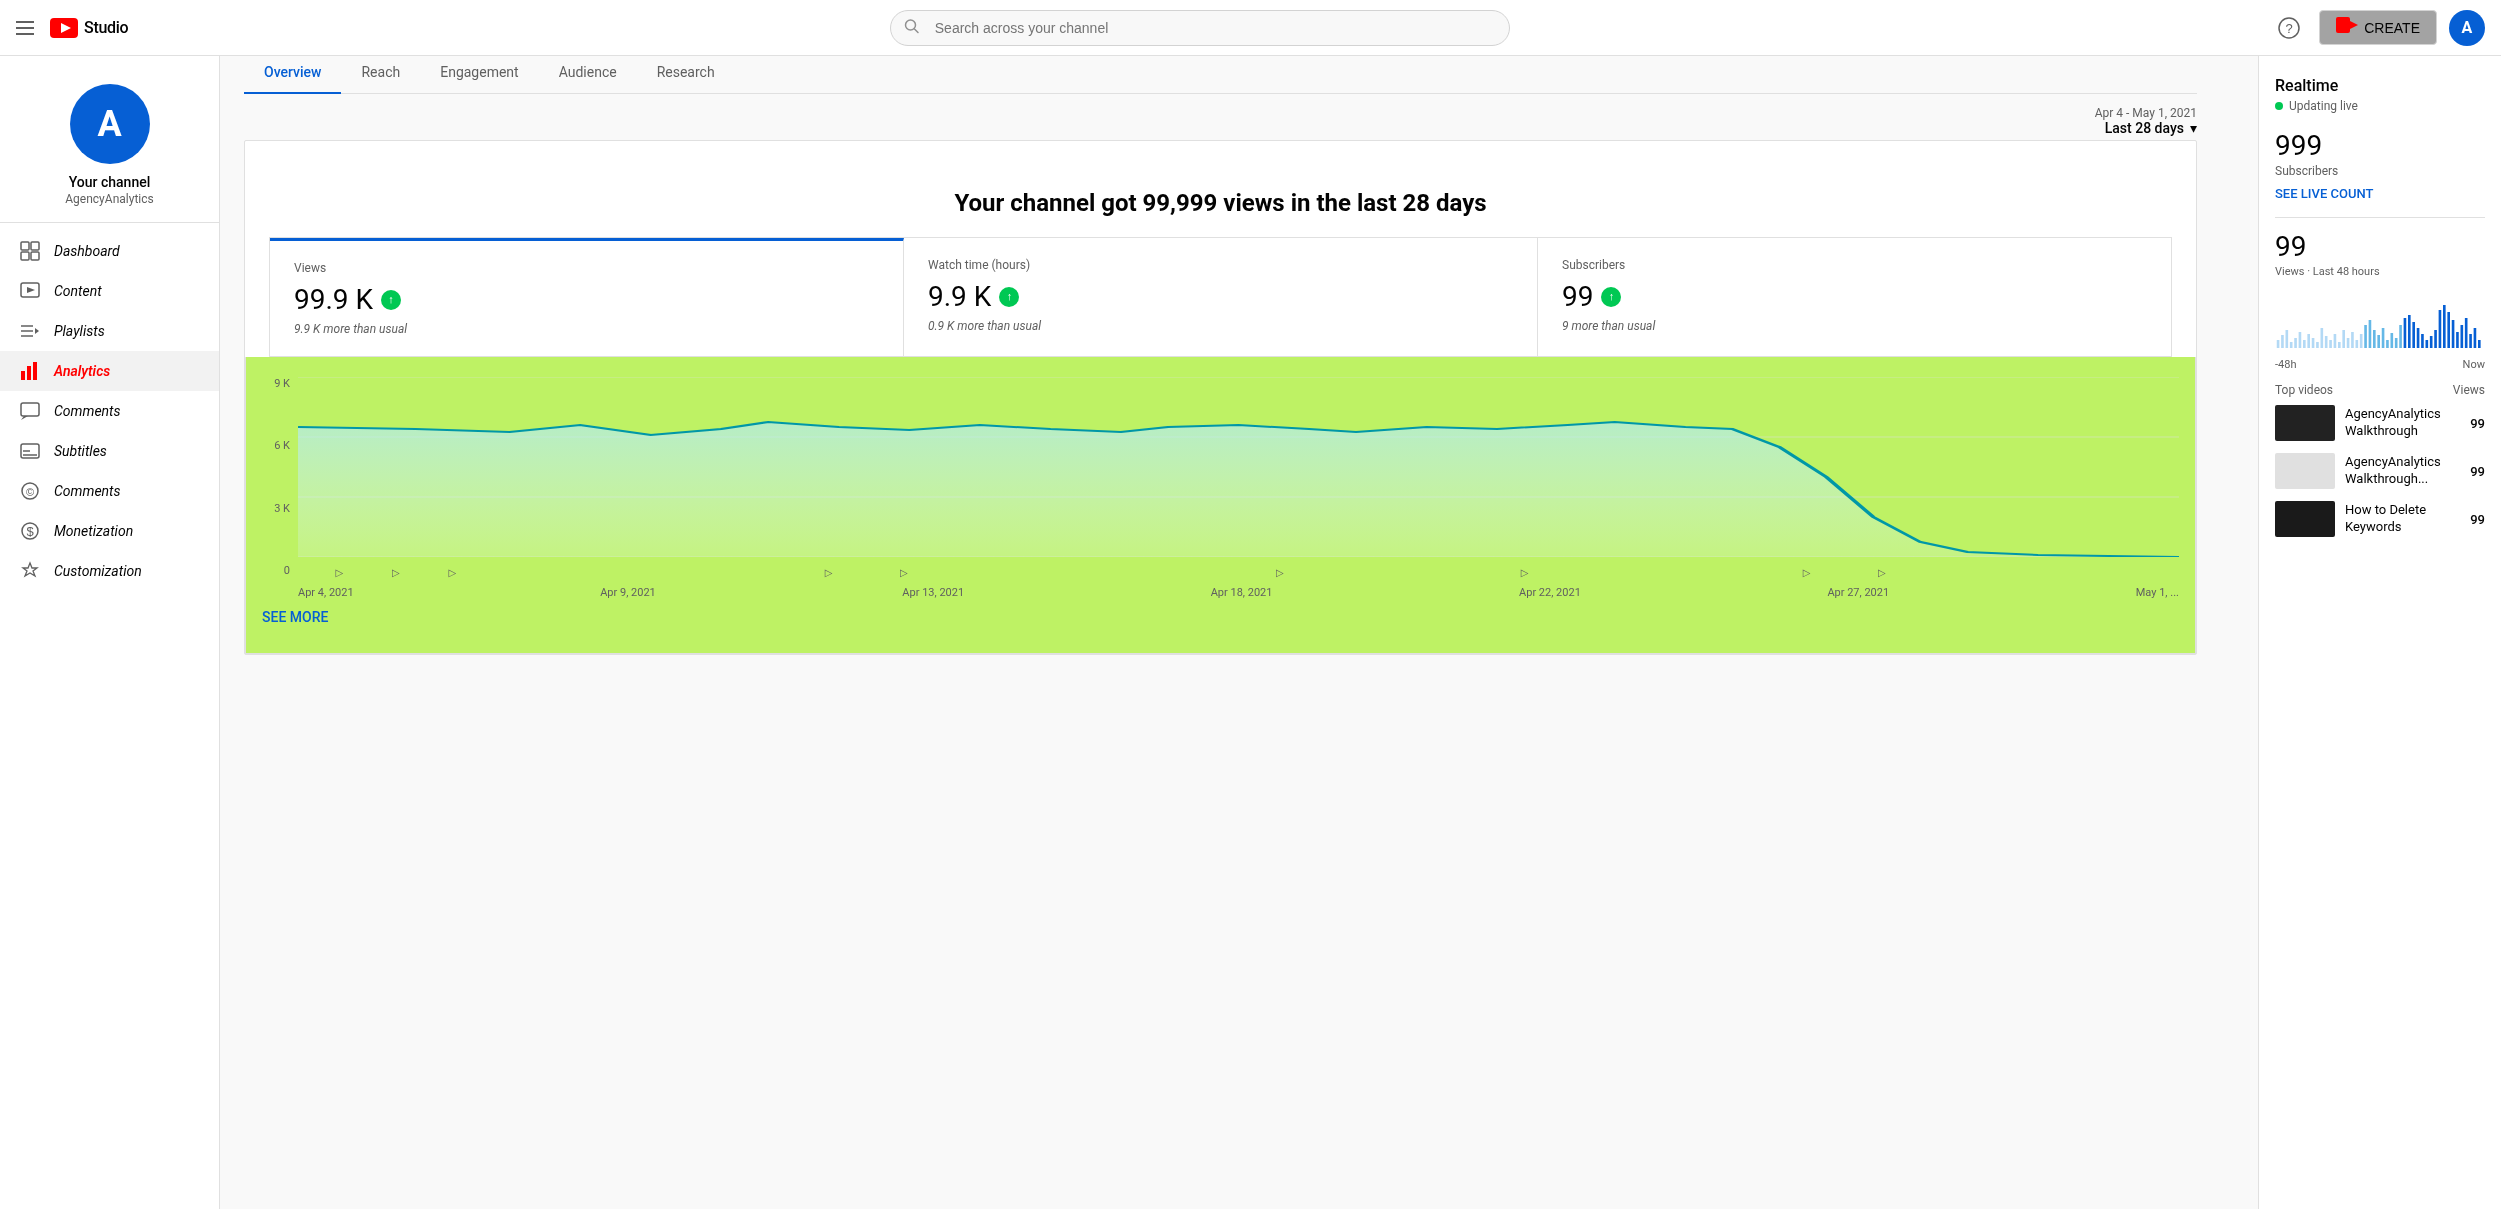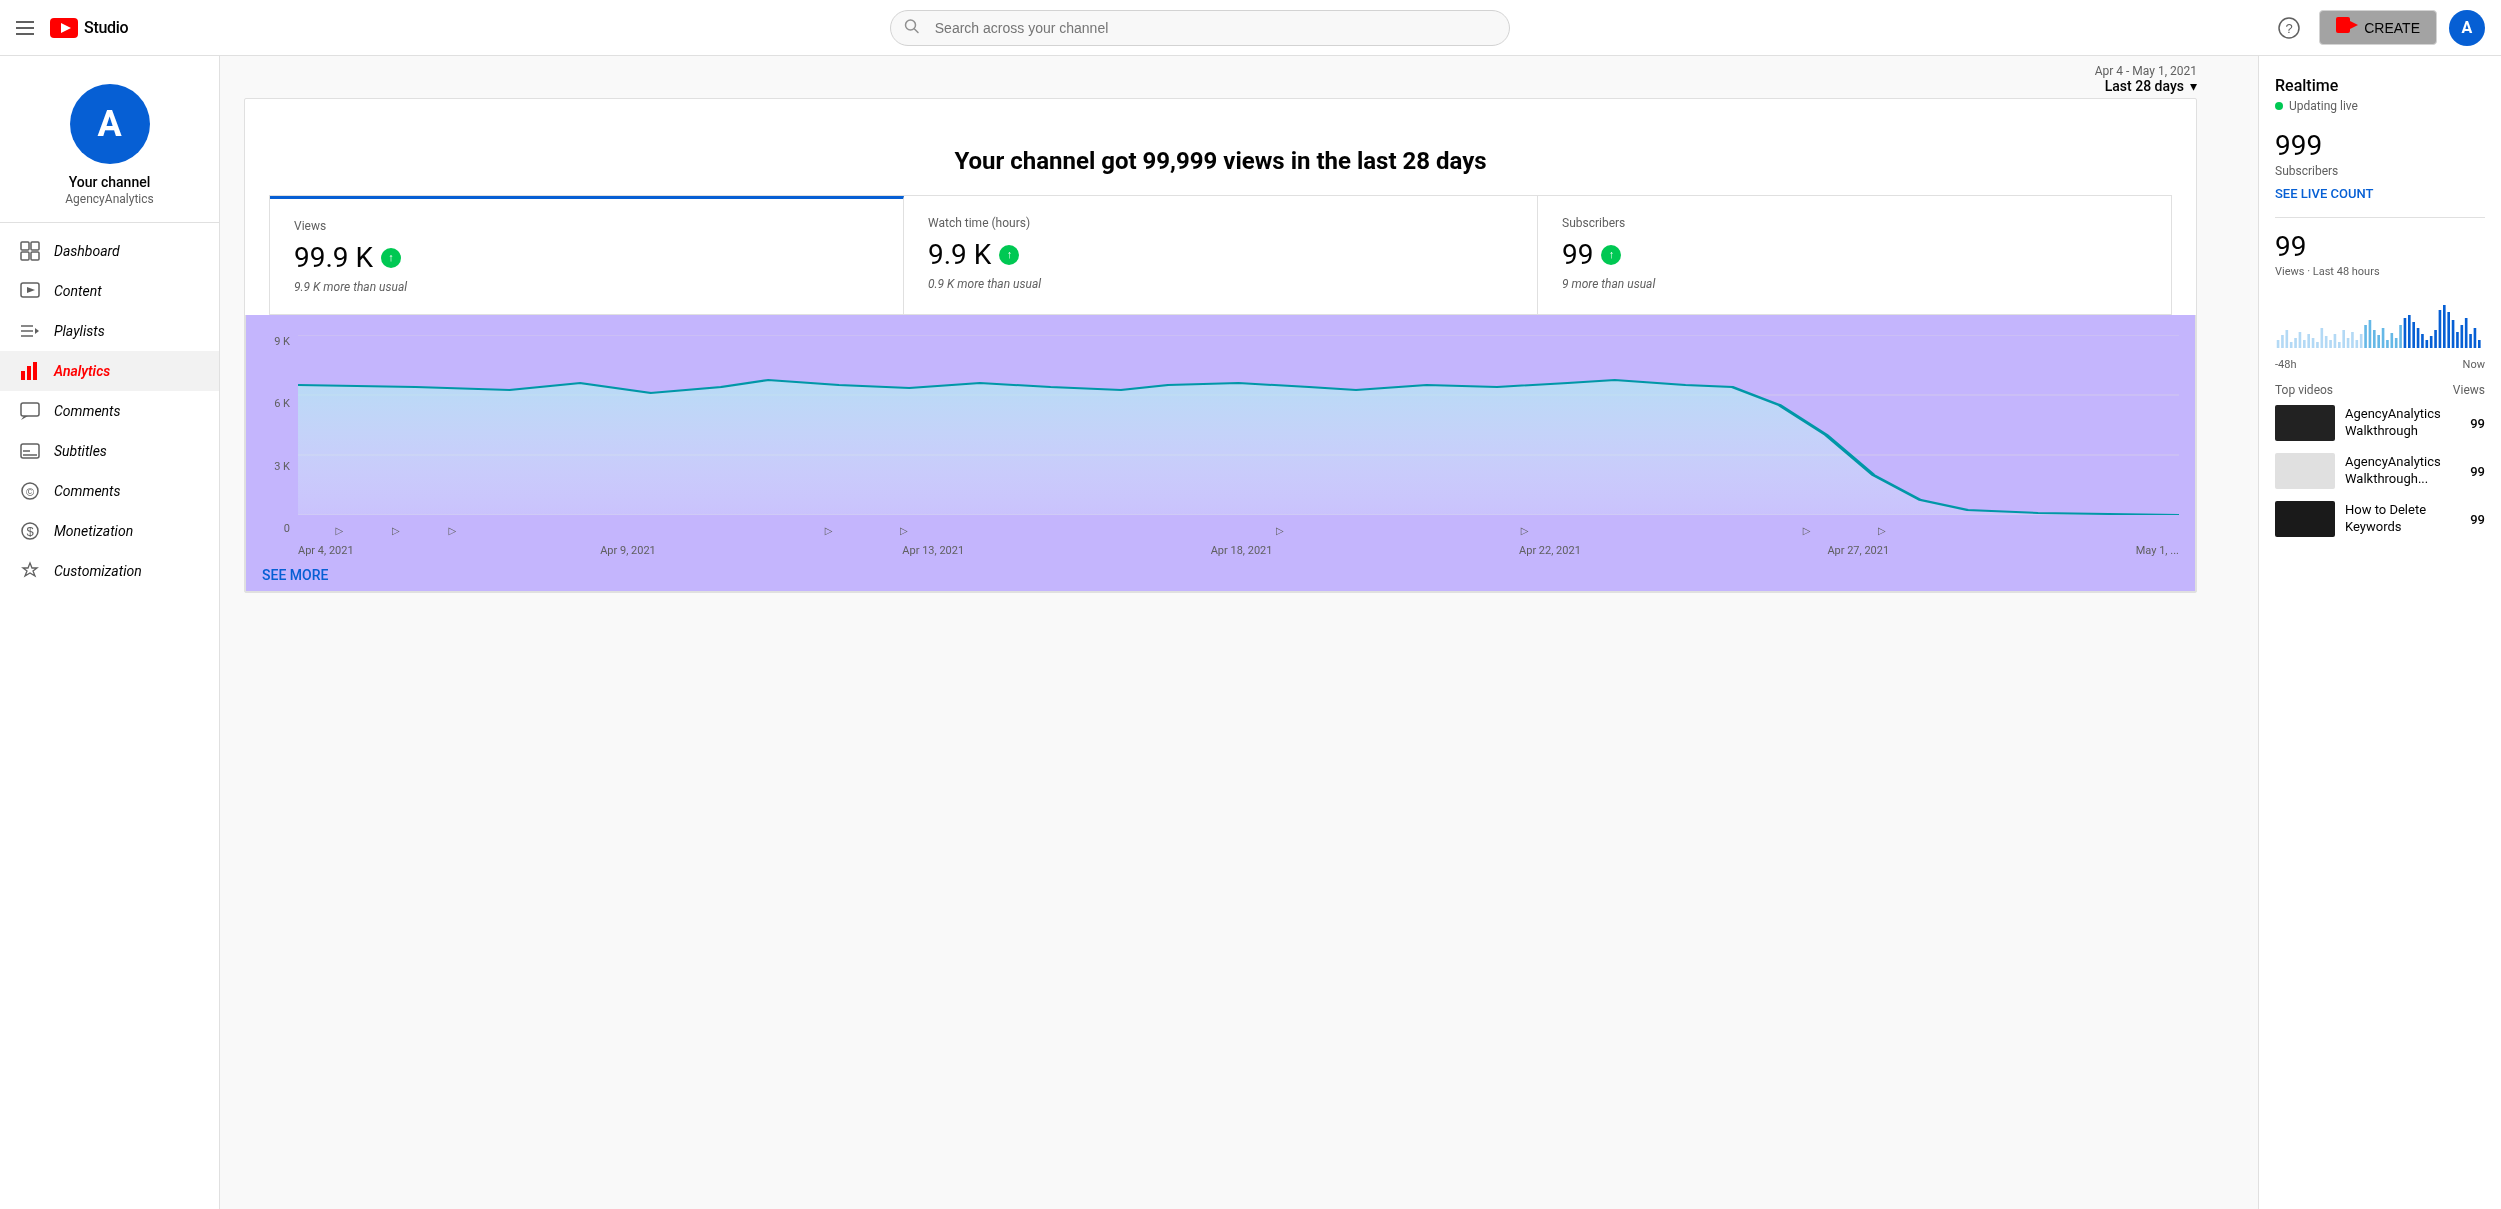--- a/index.html
+++ b/index.html
@@ -114,21 +114,21 @@
     .metric-value-row { display: flex; align-items: center; gap: 8px; margin-bottom: 6px; }
     .metric-value { font-size: 28px; font-weight: 400; }
     .metric-trend {
       width: 20px; height: 20px; border-radius: 50%; background: #00c853;
       display: flex; align-items: center; justify-content: center; color: #fff; font-size: 11px;
     }
     .metric-comparison { font-size: 12px; color: #606060; font-style: italic; }
 
     
     .chart-area {
-      background: #c4b5fd; border: 1px solid #e0e0e0; border-top: none; padding: 20px 16px 8px;
+      background: #bef264; border: 1px solid #e0e0e0; border-top: none; padding: 20px 16px 28px;
     }
 
     
     .see-more-link { color: #065fd4; font-size: 14px; font-weight: 500; cursor: pointer; padding: 12px 0 0; display: inline-block; }
 
     
     .right-panel {
       width: 243px; min-height: calc(100vh - 56px); background: #fff;
       border-left: 1px solid #e0e0e0; position: fixed; top: 56px; right: 0;
       padding: 20px 16px; overflow-y: auto;
@@ -415,20 +415,37 @@
   </div>
 </aside>
 
 <main class="main-content content-area">
 
   <div class="analytics-header">
     <h1 class="page-title">Channel analytics example</h1>
     <span class="advanced-mode-link">ADVANCED MODE</span>
   </div>
 
+  <div class="tabs">
+    <div class="tab active">
+      <span>Overview</span>
+    </div>
+    <div class="tab">
+      <span>Reach</span>
+    </div>
+    <div class="tab">
+      <span>Engagement</span>
+    </div>
+    <div class="tab">
+      <span>Audience</span>
+    </div>
+    <div class="tab">
+      <span>Research</span>
+    </div>
+  </div>
 
   <div style="display:flex; justify-content:flex-end; padding: 12px 0 0; margin-bottom: 4px;">
     <div style="text-align:right;">
       <div class="date-range-label">Apr 4 - May 1, 2021</div>
       <div class="date-range-select">
         <span>Last 28 days</span>
         <span>▾</span>
       </div>
     </div>
   </div>

